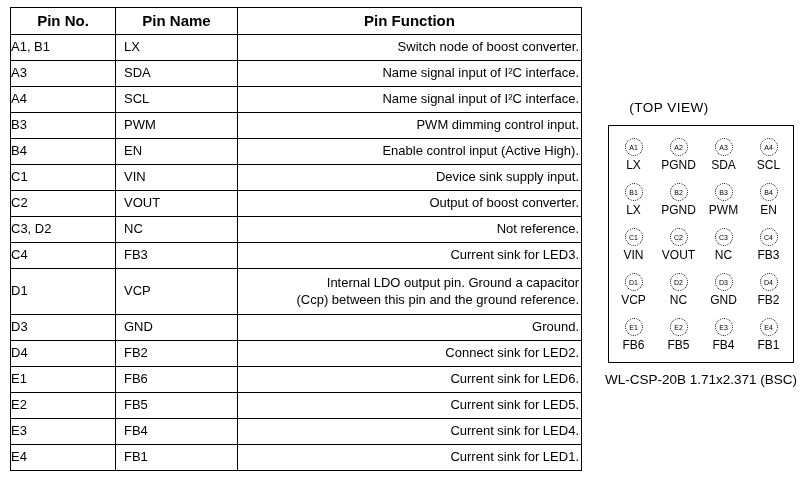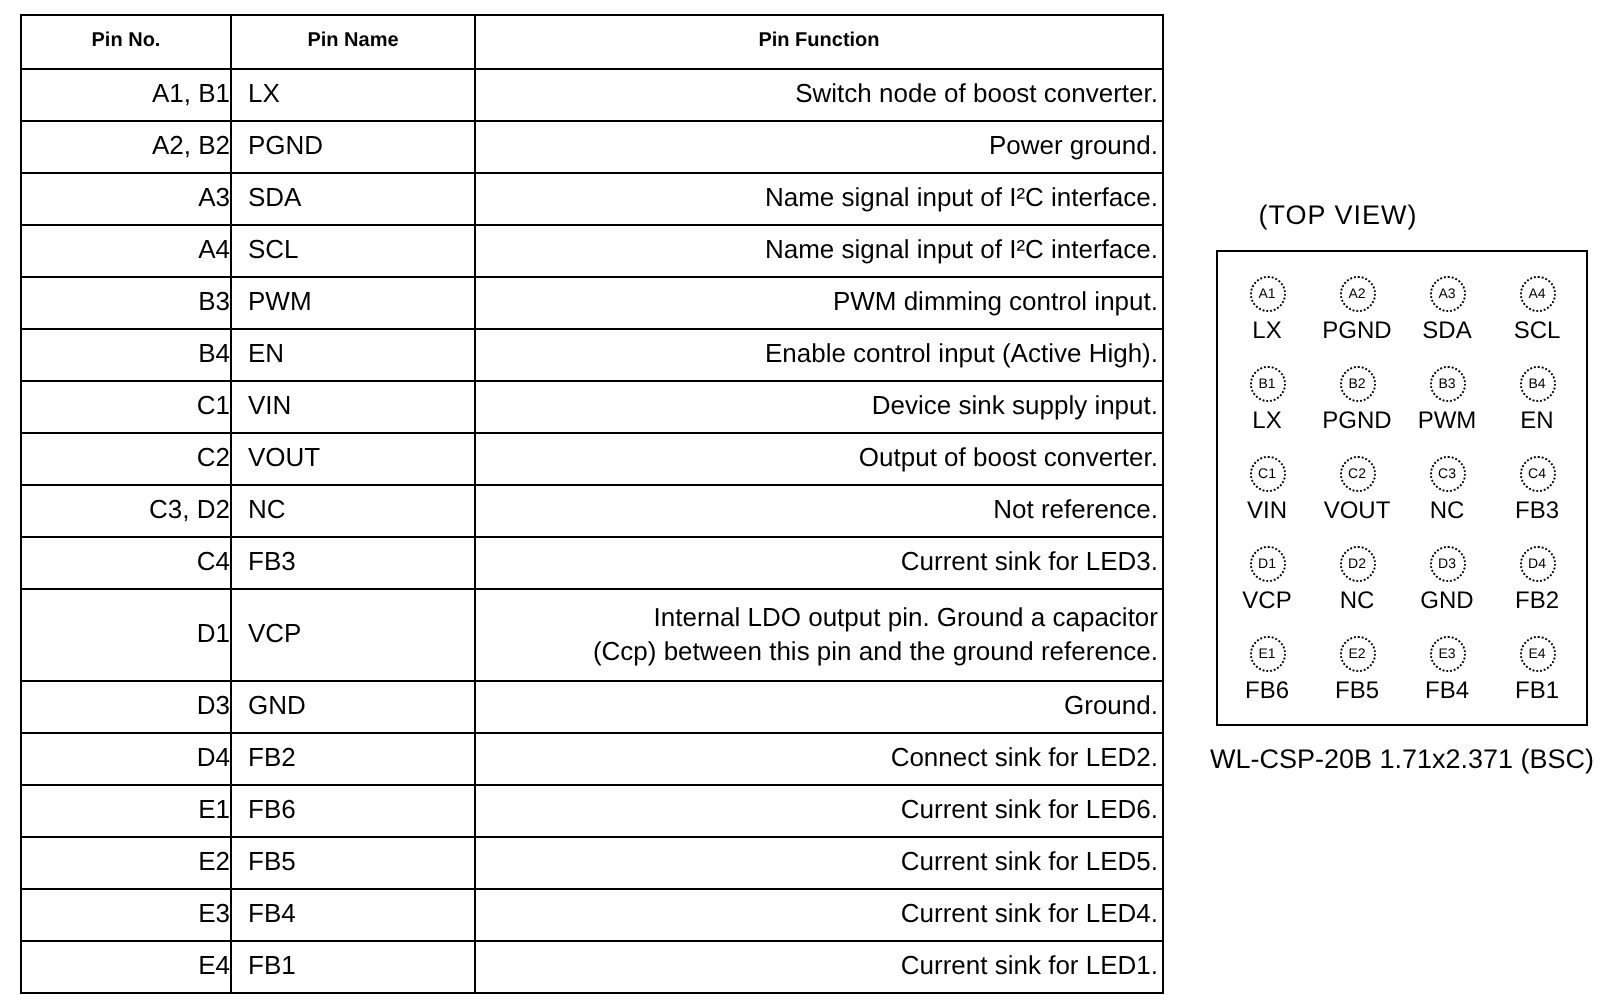--- a/index.html
+++ b/index.html
@@ -29,25 +29,25 @@
     font-size: 13px;
     line-height: 1.25;
     vertical-align: middle;
     padding: 0;
     overflow: hidden;
   }
   .pin-table th {
     font-weight: bold;
     text-align: center;
     height: 26px;
-    font-size: 10px;
+    font-size: 15px;
   }
   .pin-table td { height: 25px; }
   .pin-table tr.tall td { height: 45px; }
-  .pin-table td.no   { text-align: right; }
+  .pin-table td.no   { text-align: left; }
   .pin-table td.name { text-align: left; padding-left: 8px; }
   .pin-table td.func { text-align: right; padding-left: 8px; padding-right: 2px; white-space: pre-line; }
 
   
   .diagram-title {
     position: absolute;
     left: 576px; top: 100px;
     width: 186px;
     text-align: center;
     font-size: 13.5px;
@@ -111,25 +111,20 @@
       <th>Pin Function</th>
     </tr>
   </thead>
   <tbody id="pin-rows">
       <tr>
         <td class="no">A1, B1</td>
         <td class="name">LX</td>
         <td class="func">Switch node of boost converter.</td>
       </tr>
       <tr>
-        <td class="no">A2, B2</td>
-        <td class="name">PGND</td>
-        <td class="func">Power ground.</td>
-      </tr>
-      <tr>
         <td class="no">A3</td>
         <td class="name">SDA</td>
         <td class="func">Name signal input of I²C interface.</td>
       </tr>
       <tr>
         <td class="no">A4</td>
         <td class="name">SCL</td>
         <td class="func">Name signal input of I²C interface.</td>
       </tr>
       <tr>

